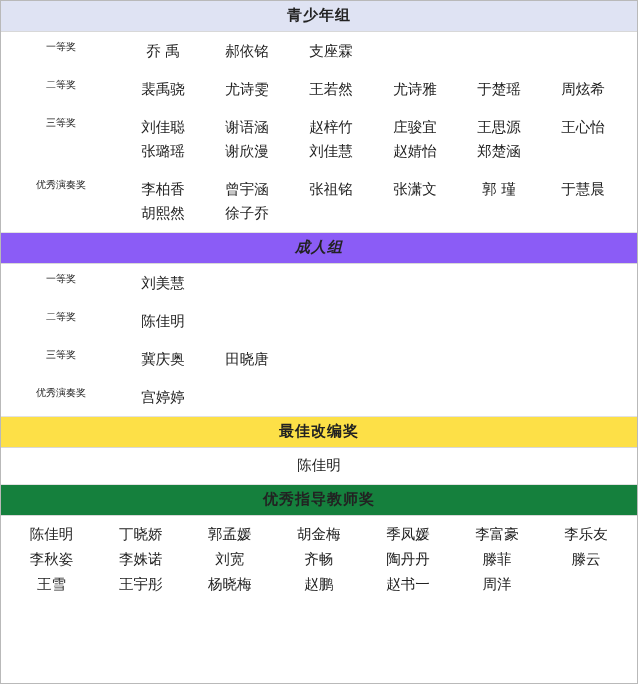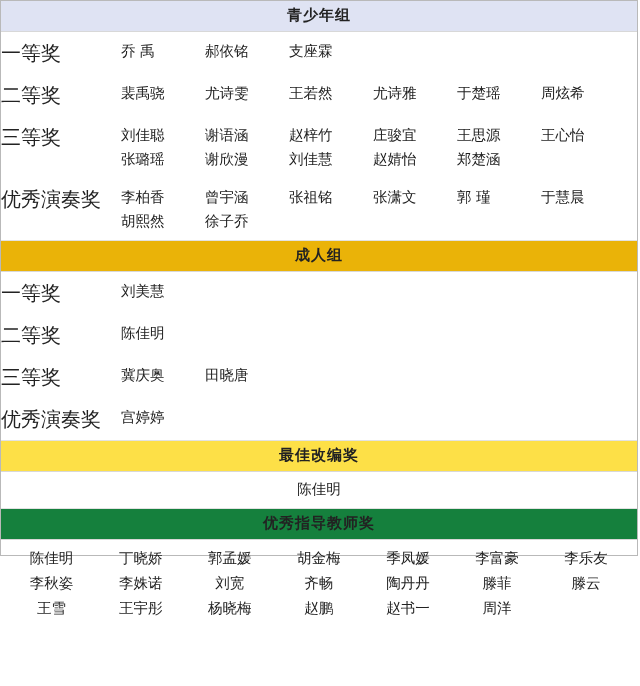--- a/index.html
+++ b/index.html
@@ -9,63 +9,64 @@
   }
   body {
     width: 640px;
     height: 686px;
     font-family: "DejaVu Sans", "Liberation Sans", sans-serif;
     color: #222222;
     overflow: hidden;
   }
   .sheet {
     width: 638px;
-    height: 556px;
+    height: 684px;
     border: 1px solid #b9b9b9;
     box-sizing: border-box;
     display: flex;
     flex-direction: column;
   }
   .band {
     text-align: center;
     font-weight: bold;
     font-size: 15px;
     padding: 5px 0 6px 0;
     border-bottom: 1px solid #d8d8d8;
     letter-spacing: 1px;
   }
   .band-youth { background: #dfe3f3; }
-  .band-adult { background: #eab308; }
+  .band-adult { background: #8b5cf6; font-style: italic; }
   .band-arrange { background: #fde047; }
   .band-teacher { background: #15803d; }
 
   .rows {
     border-bottom: 1px solid #e2e2e2;
   }
   .row {
     display: flex;
     align-items: flex-start;
     padding: 7px 0 7px 0;
   }
   .row .label {
     width: 120px;
     flex: 0 0 120px;
-    font-size: 20px;
+    text-align: center;
+    font-size: 10px;
     padding-top: 1px;
   }
   .names {
     flex: 1;
     display: flex;
     flex-wrap: wrap;
   }
   .names .nm {
     width: 84px;
     font-size: 14.5px;
     line-height: 24px;
-    text-align: left;
+    text-align: center;
   }
 
   .center-line {
     text-align: center;
     font-size: 14.5px;
     padding: 8px 0 9px 0;
     border-bottom: 1px solid #e2e2e2;
   }
 
   .grid-teacher {

